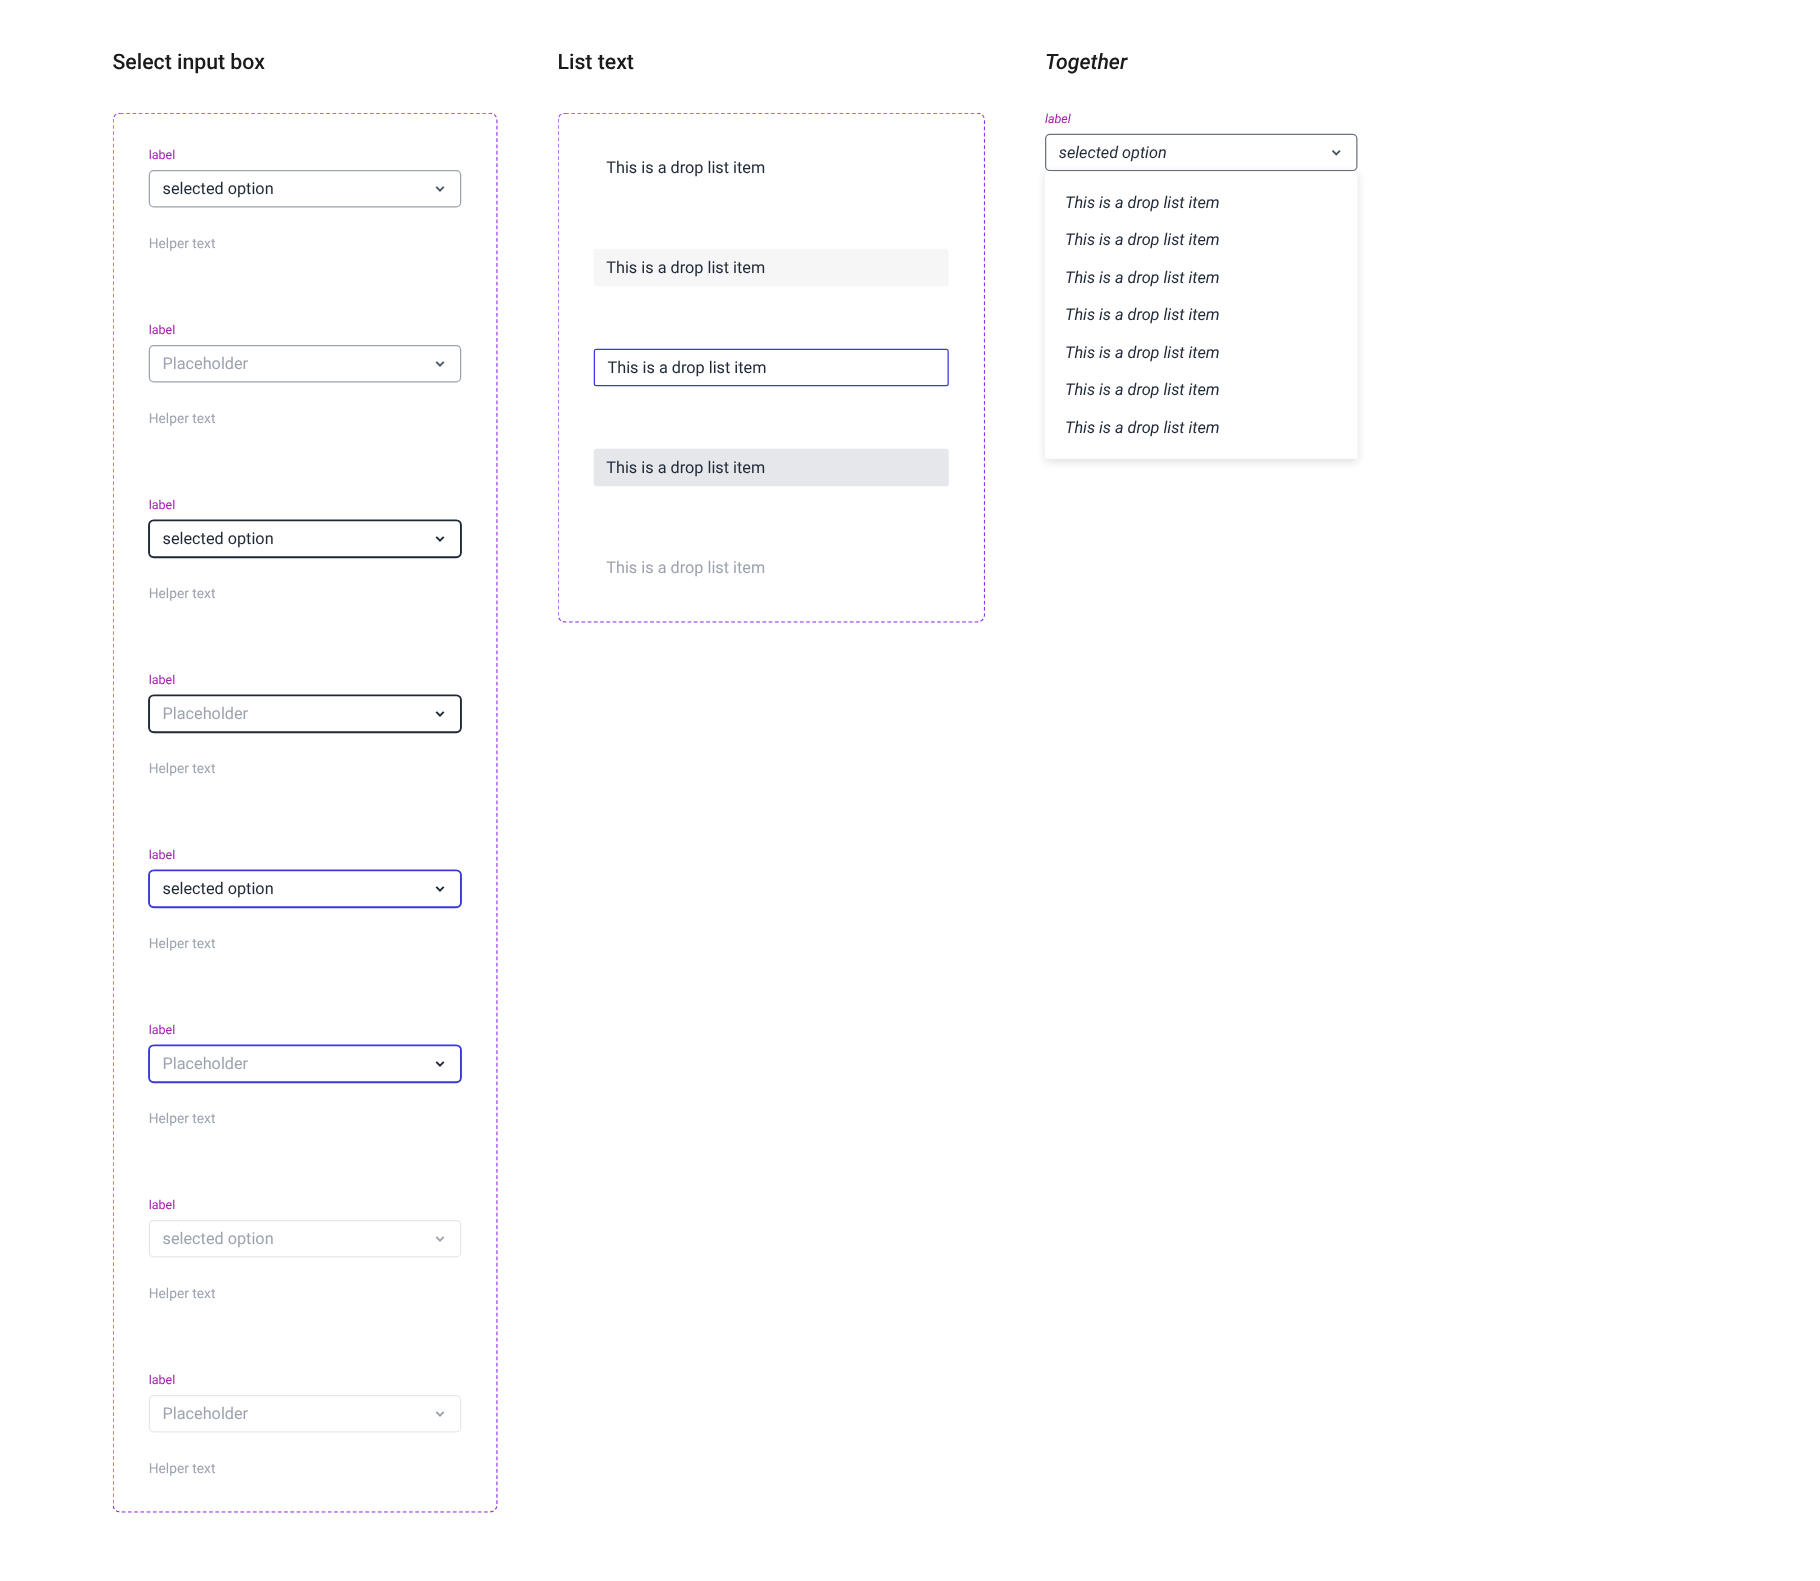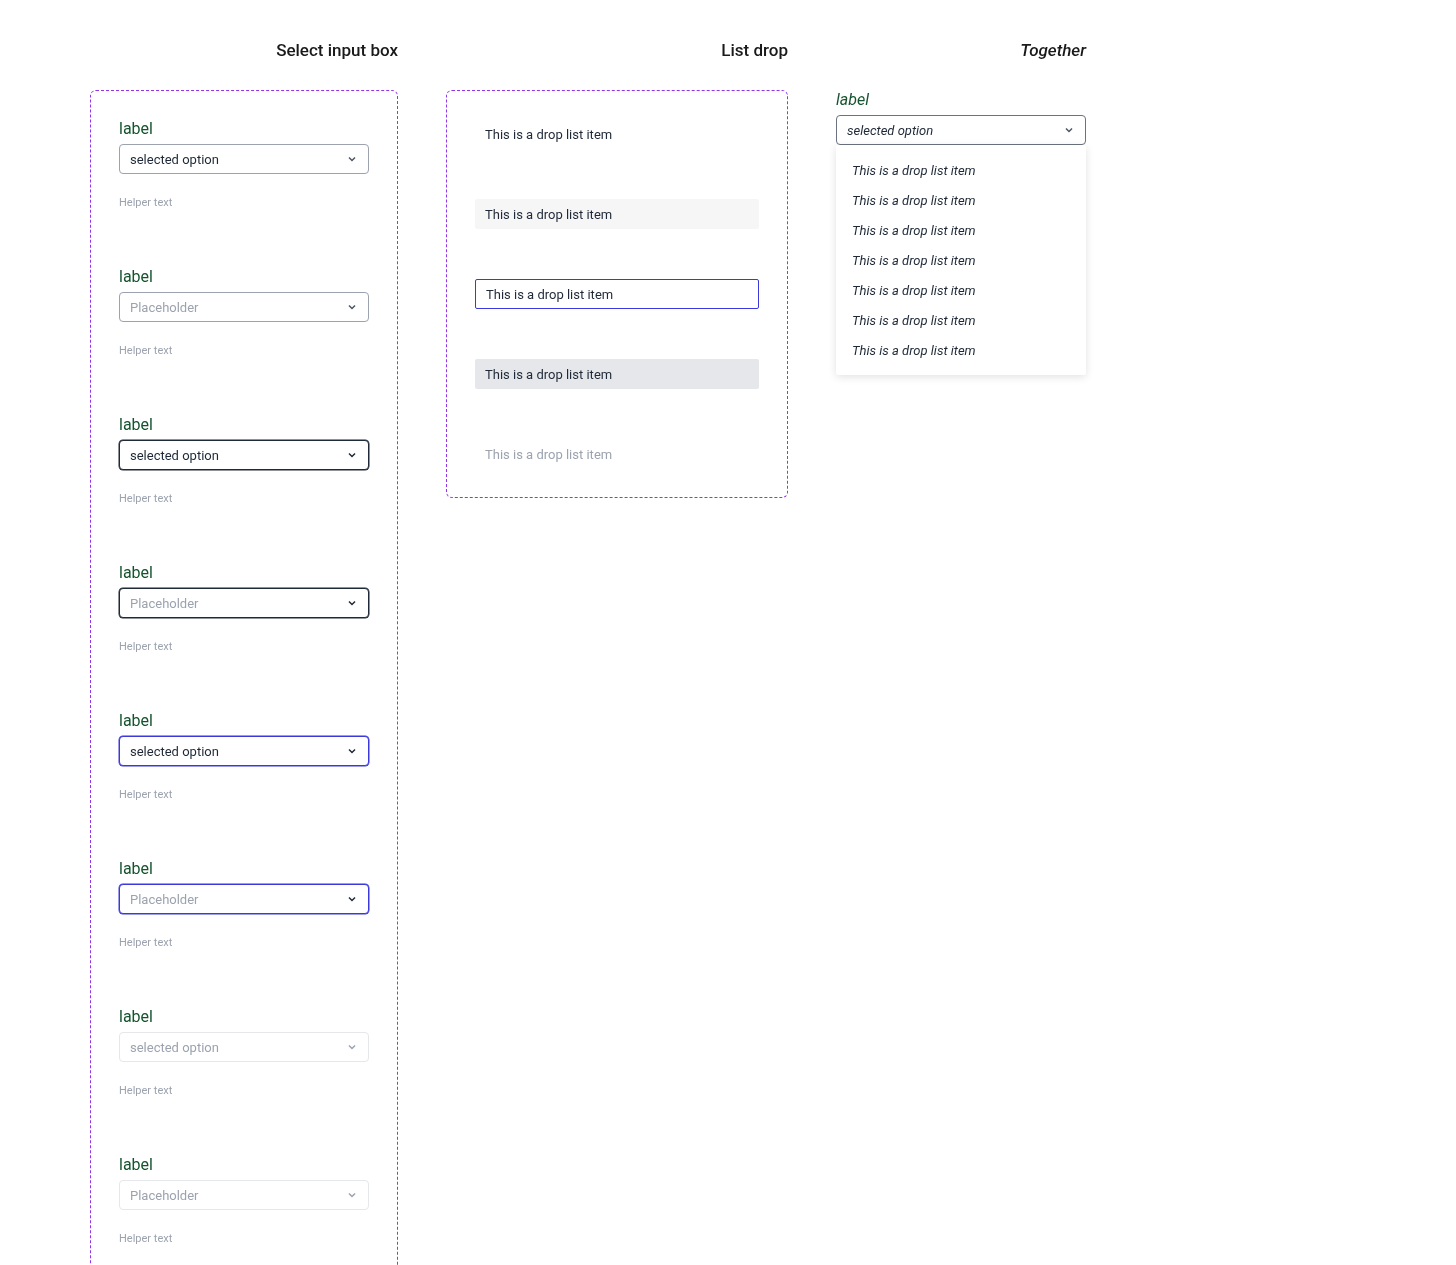--- a/index.html
+++ b/index.html
@@ -17,21 +17,21 @@
       gap: 48px;
       align-items: flex-start;
     }
     .column {
       flex: 0 0 auto;
     }
     .col-title {
       font-size: 17px;
       font-weight: 500;
       color: #1a1a1a;
-      text-align: right;
+      text-align: left;
       margin-bottom: 30px;
     }
     .dashed-box {
       border: 1px dashed #9333ea;
       border-radius: 6px;
       padding: 28px;
     }
     .col1 .dashed-box {
       width: 308px;
     }
@@ -44,22 +44,22 @@
       font-style: italic;
     }
 
     .select-group {
       margin-bottom: 58px;
     }
     .select-group:last-child {
       margin-bottom: 0;
     }
     .label {
-      font-size: 16px;
-      color: #14532d;
+      font-size: 10px;
+      color: #a21caf;
       margin-bottom: 6px;
       display: block;
     }
     .helper {
       font-size: 11px;
       color: #9ca3af;
       margin-top: 22px;
       display: block;
     }
     .select-box {
@@ -226,21 +226,21 @@
                   <path d="M3 4.5 L6 7.5 L9 4.5"></path>
                 </svg></span>
             </div>
             <span class="helper">Helper text</span>
           </div>
         </div>
     </div>
   </div>
 
   <div class="column col2">
-    <div class="col-title">List drop</div>
+    <div class="col-title">List text</div>
     <div class="dashed-box">
       <div class="list-items-wrap" id="list-items-container">
           <div class="list-item li-default">This is a drop list item</div>
           <div class="list-item li-hover">This is a drop list item</div>
           <div class="list-item li-active">This is a drop list item</div>
           <div class="list-item li-selected">This is a drop list item</div>
           <div class="list-item li-disabled">This is a drop list item</div>
         </div>
     </div>
   </div>

